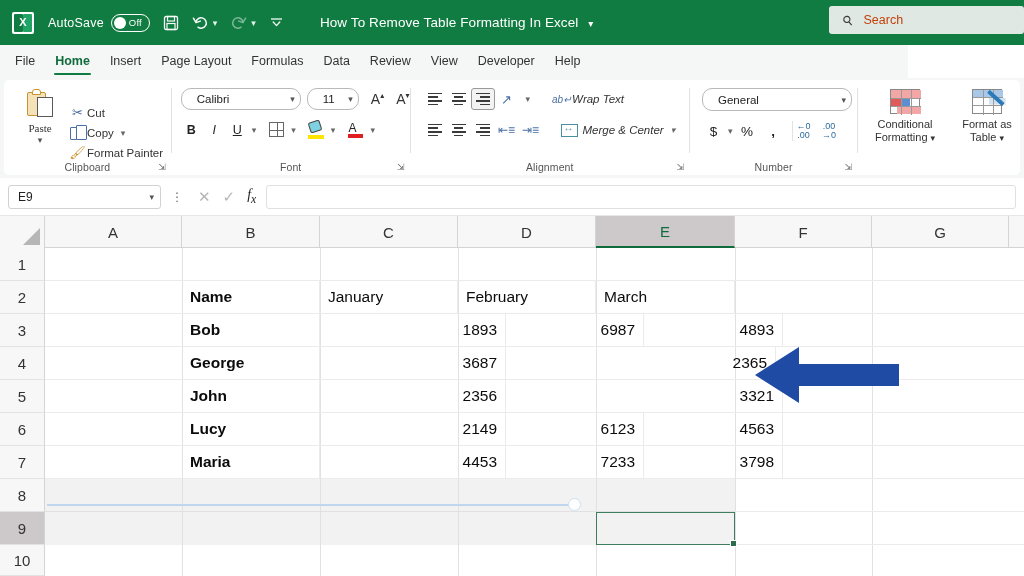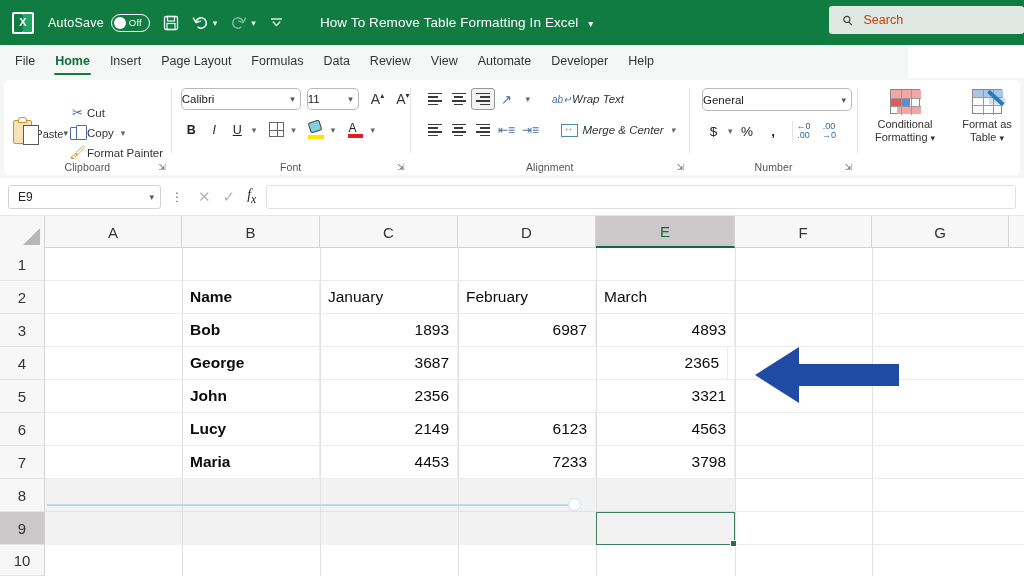--- a/index.html
+++ b/index.html
@@ -97,22 +97,23 @@
     font-size: 10.5px; color: #555; letter-spacing: .1px;
   }
   .group-dialog {
     position: absolute; bottom: 3px; right: 5px; font-size: 9px; color: #666;
   }
   .vsep { width: 1px; background: #e2e2e2; margin: 8px 0 22px 0; flex: 0 0 auto; }
 
   
   .g-clip { width: 176px; padding: 5px 0 0 8px; flex-direction: row; }
   .paste {
-    width: 56px; display: flex; flex-direction: row; align-items: center;
+    width: 56px; display: flex; flex-direction: column; align-items: center;
     padding-top: 4px;
+    font-family: Liberation Serif, serif;
   }
   .clipboard-ico {
     width: 28px; height: 30px; position: relative;
   }
   .clipboard-ico .board {
     position: absolute; left: 1px; top: 3px; width: 19px; height: 24px;
     border: 1.6px solid #c8922c; border-radius: 2px; background: #f6e2b8;
   }
   .clipboard-ico .clip {
     position: absolute; left: 6px; top: 0px; width: 9px; height: 6px;
@@ -141,23 +142,23 @@
     content: ""; position: absolute; left: 6px; top: 0px; width: 9px; height: 13px;
     border: 1.4px solid #4a6fa5; background: #fff; border-radius: 1px;
   }
   .brush { color: #c8922c; font-size: 12px; }
   .mini-chev { font-size: 9px; color: #666; margin-left: 7px; }
 
   
   .g-font { width: 238px; padding: 8px 0 0 9px; }
   .font-row1 { display: flex; align-items: center; gap: 6px; }
   .ctrl {
-    height: 22px; border: 1px solid #b9b9b9; border-radius: 5px;
+    height: 22px; border: 1px solid #b9b9b9; border-radius: 10px;
     background: #ffffff; display: flex; align-items: center;
-    padding: 0 5px 0 0; font-size: 11.5px; color: #222;
+    padding: 0 5px 0 15px; font-size: 11.5px; color: #222;
   }
   .ctrl .cv { flex: 1; }
   .ctrl .cc { font-size: 9px; color: #555; }
   .fname { width: 120px; }
   .fsize { width: 52px; }
   .aa { font-size: 14px; color: #333; margin-left: 6px; position: relative; }
   .aa sup { font-size: 8px; }
   .font-row2 { display: flex; align-items: center; gap: 2px; margin-top: 9px; }
   .fbtn {
     width: 21px; height: 21px; display: flex; align-items: center;
@@ -333,21 +334,21 @@
     display: flex; align-items: center; justify-content: center;
     font-size: 15px; color: #333;
   }
   .rowhead.active { background: #cdc9cb; }
   .cell {
     position: absolute; display: flex; align-items: center;
     font-size: 15.5px; color: #0b0b0b;
     border-right: 1px solid #eceaea; border-bottom: 1px solid #eceaea;
     padding: 0 8px;
   }
-  .cell.num { justify-content: flex-end; }
+  .cell.num { justify-content: flex-end; margin-left: 48px; }
   .cell.bold { font-weight: bold; }
   .vline {
     position: absolute; top: 32px; width: 1px; background: #e2e0e0;
   }
   .hline { position: absolute; left: 45px; height: 1px; background: #eceaea; }
 
   .selcell {
     position: absolute; border: 1.6px solid #3f7d5f; background: transparent;
     z-index: 6;
   }
@@ -419,21 +420,20 @@
 
   <div class="tabbar">
     <div class="tab">File</div>
     <div class="tab active">Home</div>
     <div class="tab">Insert</div>
     <div class="tab">Page Layout</div>
     <div class="tab">Formulas</div>
     <div class="tab">Data</div>
     <div class="tab">Review</div>
     <div class="tab">View</div>
-    <div class="tab">Automate</div>
     <div class="tab">Developer</div>
     <div class="tab">Help</div>
   </div>
 
   <div class="ribbon">
     <div class="ribbon-inner">
 
       <div class="group g-clip">
         <div class="paste">
           <div class="clipboard-ico">

